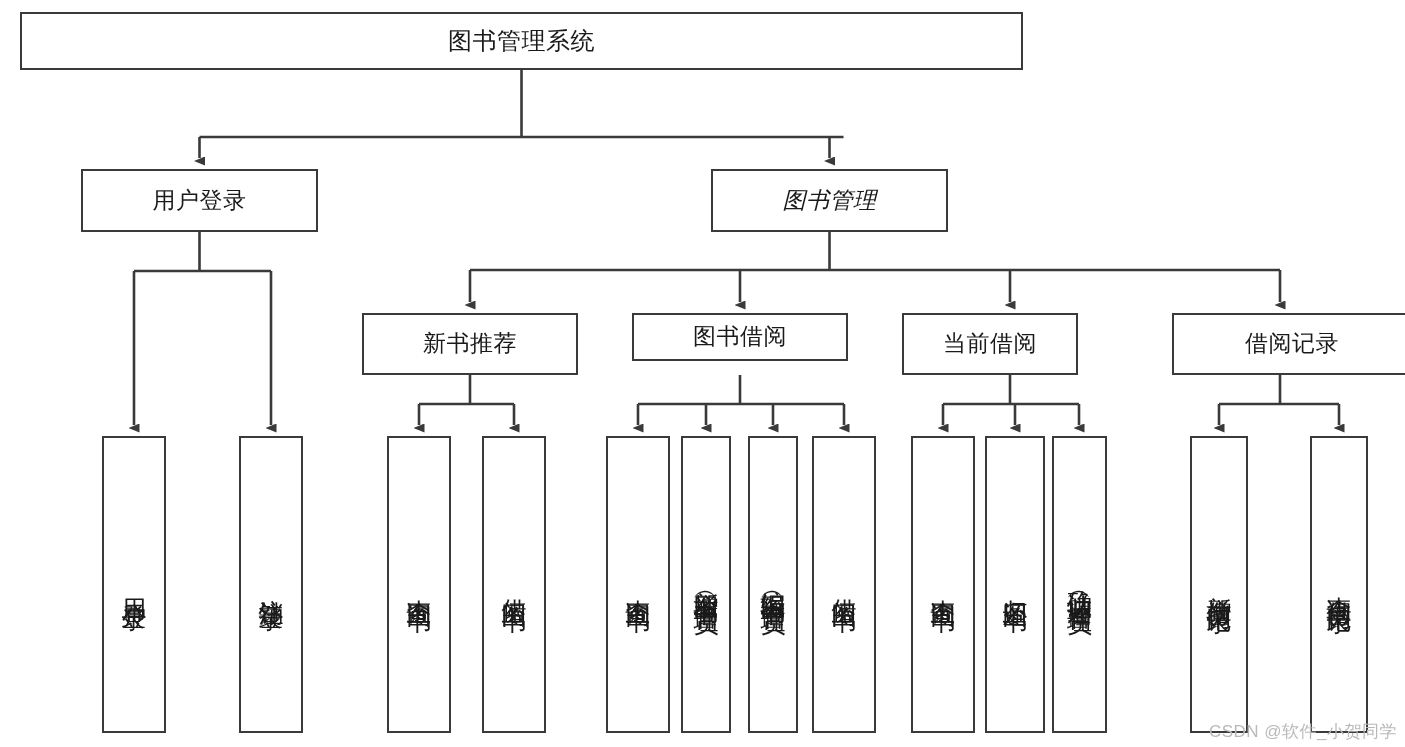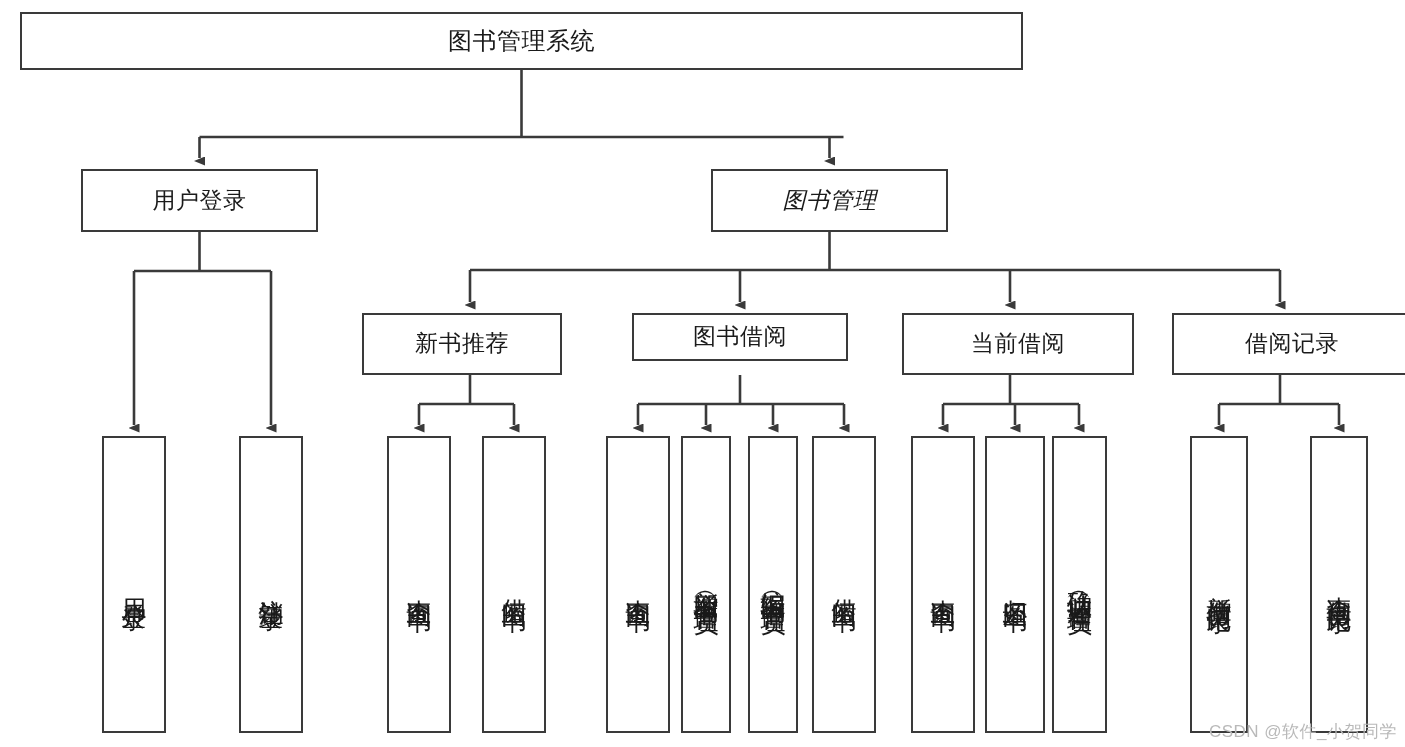--- a/index.html
+++ b/index.html
@@ -127,27 +127,27 @@
     <span class="label">图书管理系统</span>
   </div>
 
   <div class="node horiz" style="left:81px; top:169px; width:237px; height:63px;">
     <span class="label">用户登录</span>
   </div>
   <div class="node horiz" style="left:711px; top:169px; width:237px; height:63px;font-style:italic;">
     <span class="label">图书管理</span>
   </div>
 
-  <div class="node horiz" style="left:362px; top:313px; width:200px; height:62px;">
+  <div class="node horiz" style="left:362px; top:313px; width:216px; height:62px;">
     <span class="label">新书推荐</span>
   </div>
   <div class="node horiz" style="left:632px; top:313px; width:216px; height:48px;">
     <span class="label">图书借阅</span>
   </div>
-  <div class="node horiz" style="left:902px; top:313px; width:232px; height:62px;">
+  <div class="node horiz" style="left:902px; top:313px; width:176px; height:62px;">
     <span class="label">当前借阅</span>
   </div>
   <div class="node horiz" style="left:1172px; top:313px; width:240px; height:62px;">
     <span class="label">借阅记录</span>
   </div>
 
   <div class="node vert" style="left:102px; top:436px; width:64px; height:297px;">
     <span class="label">用户登录</span>
   </div>
   <div class="node vert" style="left:239px; top:436px; width:64px; height:297px;">

